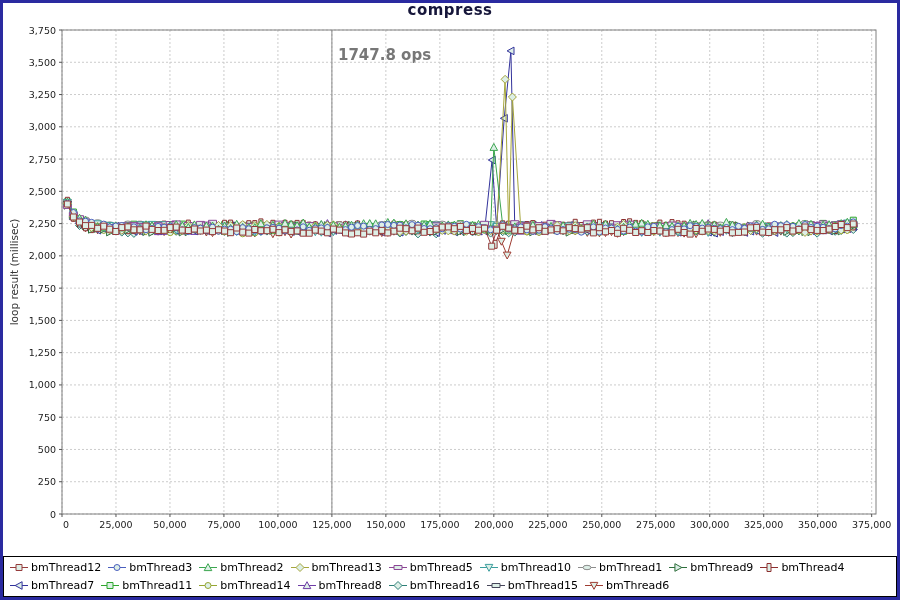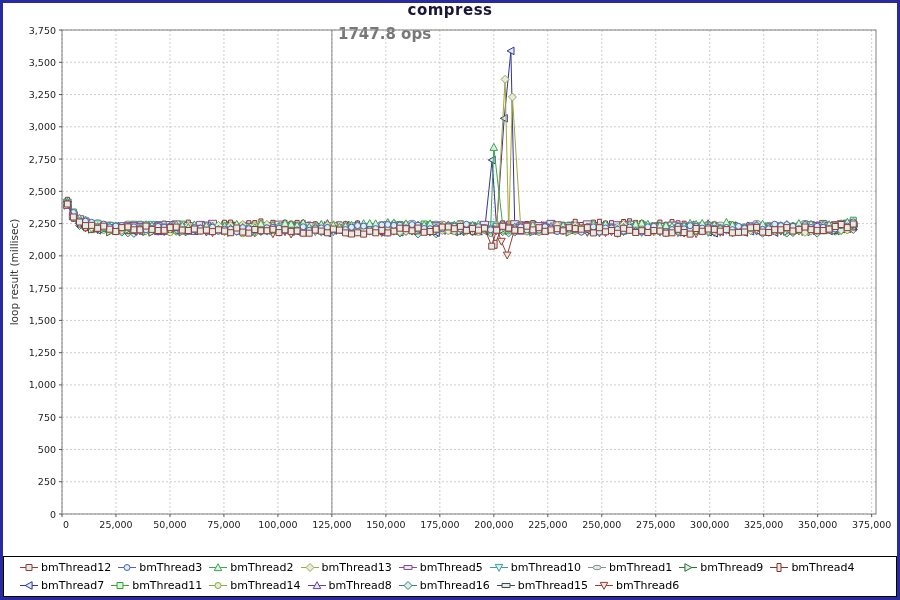--- a/index.html
+++ b/index.html
@@ -1,27 +1,27 @@
 <!DOCTYPE html>
 <html><head>
 <meta charset="utf-8">
 <style>
   html,body{margin:0;padding:0;background:#888;}
   .app{position:relative;width:900px;height:600px;background:#ffffff;overflow:hidden;
        font-family:"DejaVu Sans","Liberation Sans",sans-serif;}
   .frame{position:absolute;inset:0;border:3px solid #2a2aa0;pointer-events:none;z-index:50;}
   .title{position:absolute;left:0;top:1px;width:100%;text-align:center;
          font-size:15px;font-weight:bold;color:#16163a;letter-spacing:.5px;}
-  .annotation{position:absolute;left:338px;top:25px;font-size:15px;font-weight:bold;color:#777777;}
+  .annotation{position:absolute;left:338px;top:46px;font-size:15px;font-weight:bold;color:#777777;}
   .xlabel{position:absolute;left:62px;top:530px;width:814px;text-align:center;
           font-size:10.5px;color:#333;}
   .ylabel{position:absolute;left:14px;top:272px;font-size:10.5px;color:#333;
           transform:translate(-50%,-50%) rotate(-90deg);white-space:nowrap;}
   .legend{position:absolute;left:3px;right:3px;top:556px;bottom:3px;border:1px solid #000;
-          background:#fff;padding:1px 16px;display:flex;flex-direction:column;justify-content:flex-end;}
+          background:#fff;padding:1px 6px;display:flex;flex-direction:column;justify-content:flex-end;}
   .legend-row{display:flex;align-items:center;height:19px;}
   .legend-item{display:flex;align-items:center;margin-right:7px;}
   .legend-item svg{margin-right:3px;}
   .legend-label{font-size:11px;color:#000;white-space:nowrap;}
   svg text{font-family:"DejaVu Sans","Liberation Sans",sans-serif;}
 </style>
 </head>
 <body>
 
 <div class="app">

